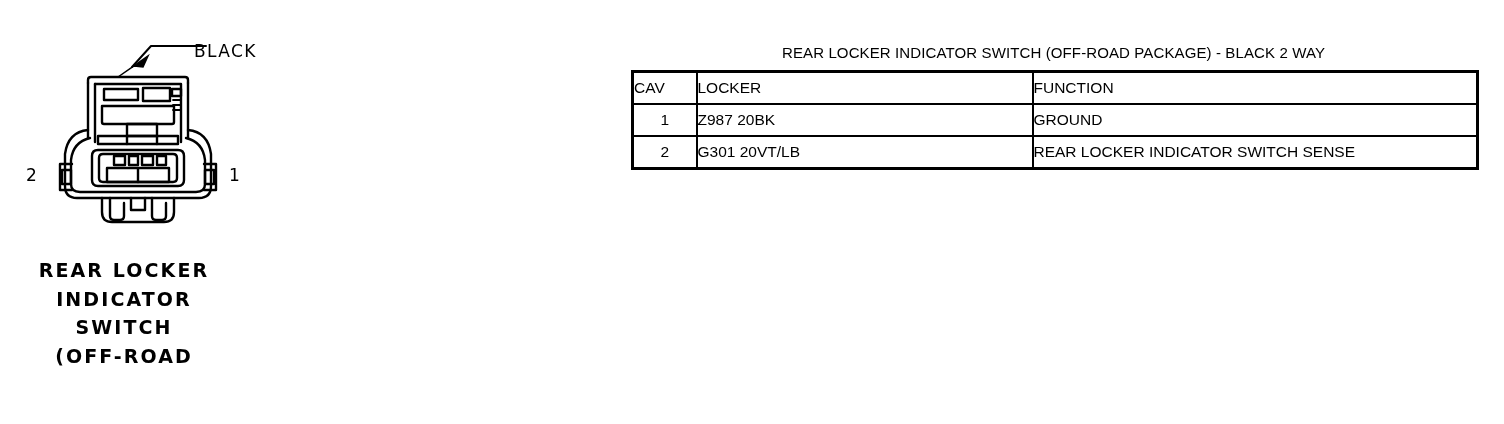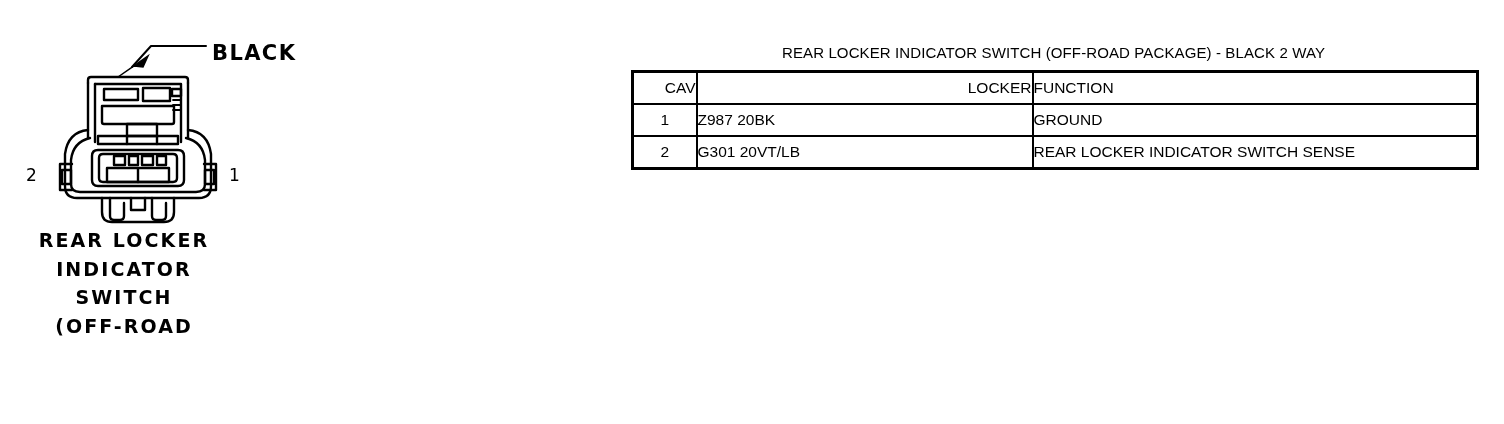--- a/index.html
+++ b/index.html
@@ -27,21 +27,21 @@
   #connector-drawing {
     position: absolute;
     left: 10px;
     top: 20px;
     width: 280px;
     height: 215px;
   }
   #connector-caption {
     position: absolute;
     left: 0px;
-    top: 226px;
+    top: 256px;
     width: 248px;
     text-align: center;
     font-family: "DejaVu Sans", sans-serif;
     font-size: 19px;
     font-weight: bold;
     letter-spacing: 2.1px;
     line-height: 28.5px;
     color: #000;
   }
   #connector-caption div { white-space: nowrap; }
@@ -51,25 +51,25 @@
     font-family: "DejaVu Sans", sans-serif;
     font-size: 17px;
     font-weight: normal;
     color: #000;
   }
   #pin-2-label { left: 26px; top: 165px; }
   #pin-1-label { left: 229px; top: 165px; }
 
   .black-label {
     position: absolute;
-    left: 212px;
+    left: 194px;
     top: 41px;
     font-family: "DejaVu Sans", sans-serif;
-    font-size: 21px;
-    font-weight: bold;
+    font-size: 17px;
+    font-weight: normal;
     letter-spacing: 1.4px;
     white-space: nowrap;
   }
 
   
   #table-block {
     position: absolute;
     left: 631px;
     top: 44px;
     width: 848px;
@@ -101,21 +101,21 @@
     height: 30px;
     padding: 0 0 0 0;
     font-family: "Liberation Sans", sans-serif;
     font-size: 15.5px;
     line-height: 30px;
     vertical-align: middle;
     color: #000;
     overflow: hidden;
     white-space: nowrap;
   }
-  td.hdr { text-align: right; }
+  td.hdr { text-align: left; }
   td.cav-cell { text-align: center; }
   td.left-cell { text-align: left; padding-left: 7px; margin-left: 24px; }
   td.func-hdr { }
 </style>
 </head>
 <body>
 
 <div id="connector-block">
 
   <svg id="connector-drawing" viewBox="0 0 280 215">

